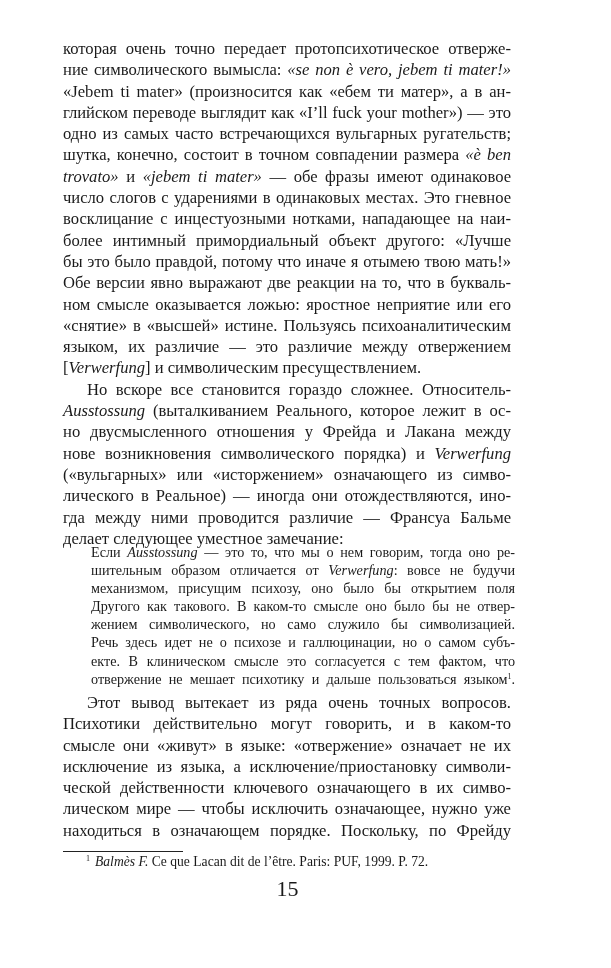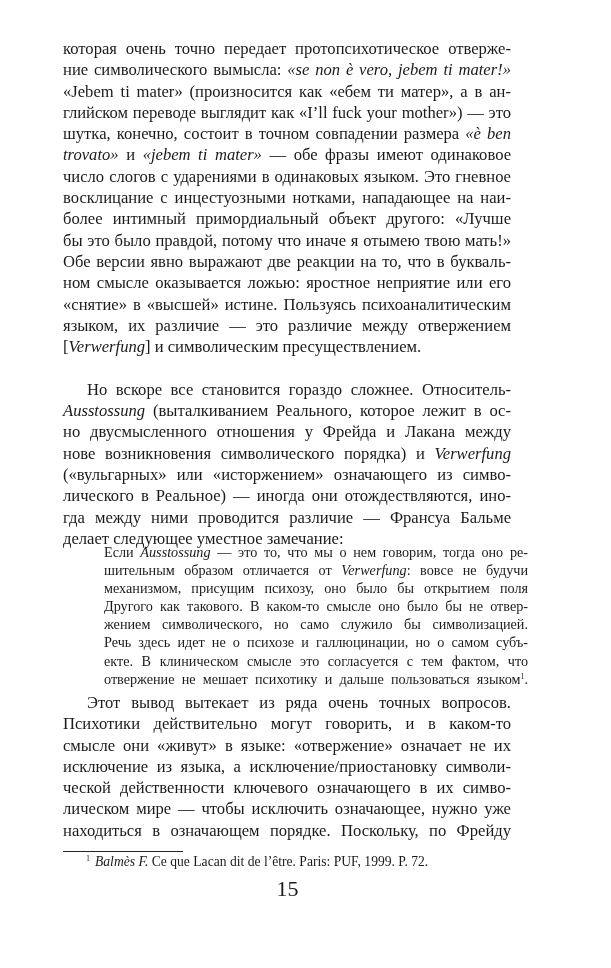--- a/index.html
+++ b/index.html
@@ -49,21 +49,21 @@
       text-align: justify;
       text-align-last: justify;
     }
     .line.last .jwrap {
       text-align-last: left;
     }
     i, .it { font-style: italic; }
 
     .quote {
       position: absolute;
-      left: 104px;
+      left: 91px;
       width: 424px;
       top: 543px;
       font-size: 14.2px;
       line-height: 18.1px;
     }
     .quote .line { height: 18.1px; }
 
     .fn-rule {
       position: absolute;
       left: 63px;
@@ -109,27 +109,30 @@
       <div class="line">
         <span class="jwrap"><span>ние символического вымысла: </span><i>«se non è vero, jebem ti mater!»</i></span>
       </div>
       <div class="line">
         <span class="jwrap"><span>«Jebem ti mater» (произносится как «ебем ти матер», а в ан-</span></span>
       </div>
       <div class="line">
         <span class="jwrap"><span>глийском переводе выглядит как «I’ll fuck your mother») — это</span></span>
       </div>
       <div class="line">
+        <span class="jwrap"><span>одно из самых часто встречающихся вульгарных ругательств;</span></span>
+      </div>
+      <div class="line">
         <span class="jwrap"><span>шутка, конечно, состоит в точном совпадении размера </span><i>«è ben</i></span>
       </div>
       <div class="line">
         <span class="jwrap"><i>trovato»</i><span> и </span><i>«jebem ti mater»</i><span> — обе фразы имеют одинаковое</span></span>
       </div>
       <div class="line">
-        <span class="jwrap"><span>число слогов с ударениями в одинаковых языком. Это гневное</span></span>
+        <span class="jwrap"><span>число слогов с ударениями в одинаковых местах. Это гневное</span></span>
       </div>
       <div class="line">
         <span class="jwrap"><span>восклицание с инцестуозными нотками, нападающее на наи-</span></span>
       </div>
       <div class="line">
         <span class="jwrap"><span>более интимный примордиальный объект другого: «Лучше</span></span>
       </div>
       <div class="line">
         <span class="jwrap"><span>бы это было правдой, потому что иначе я отымею твою мать!»</span></span>
       </div>

